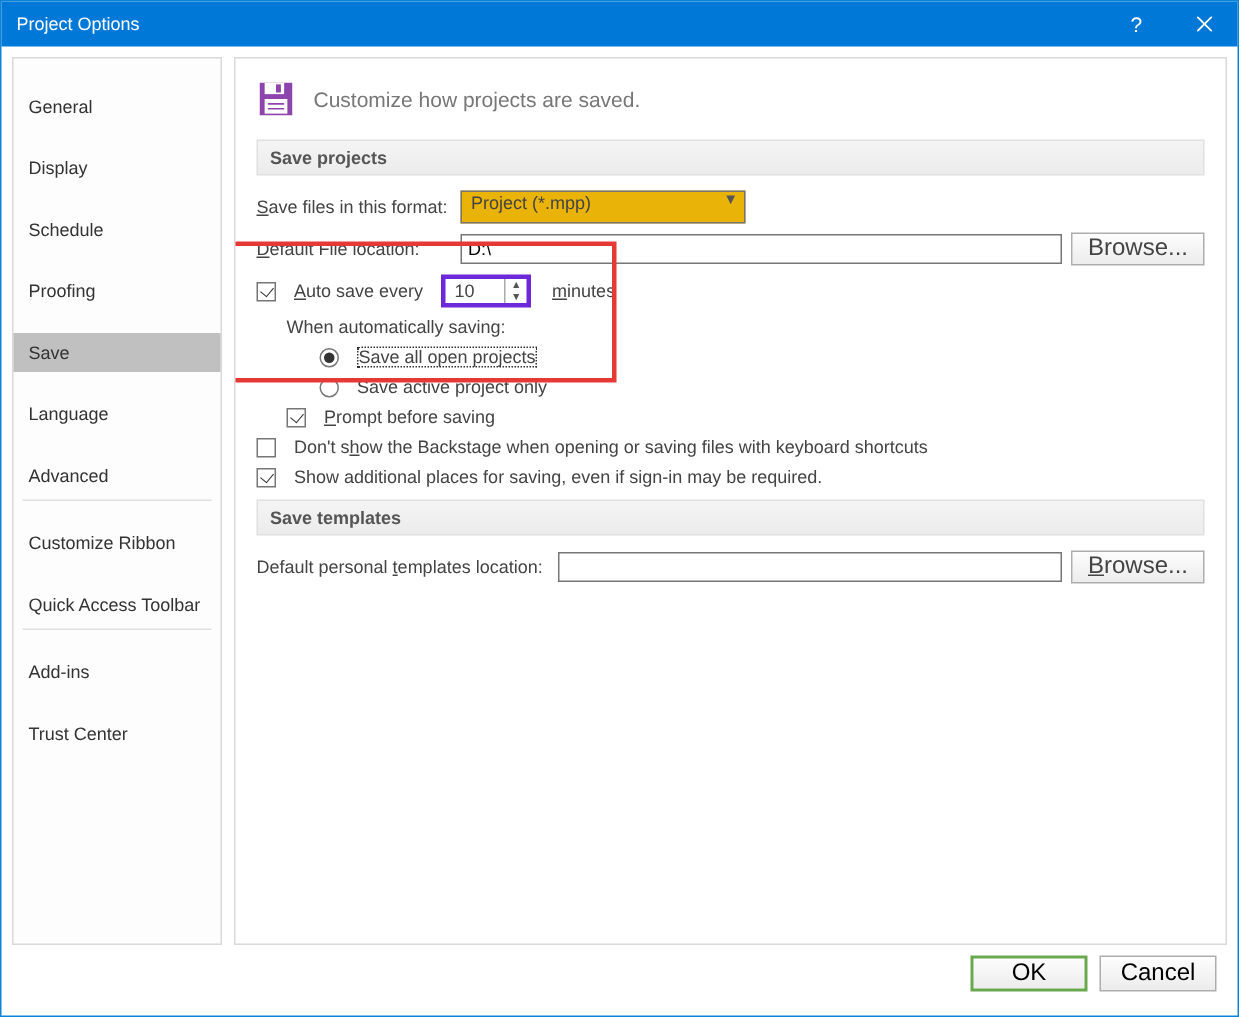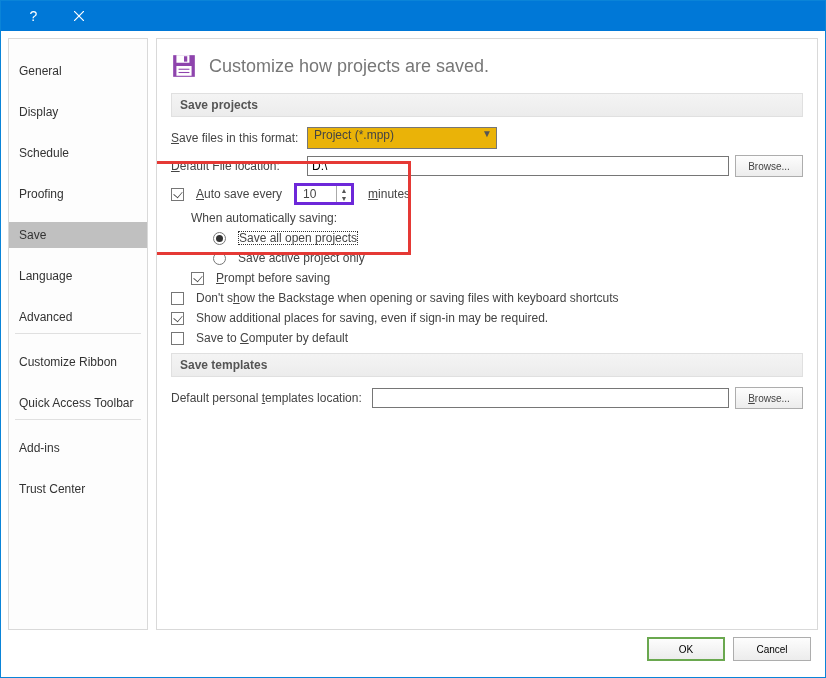--- a/index.html
+++ b/index.html
@@ -59,21 +59,21 @@
     padding: 10px 14px;
     font-size: 12px;
     color:#444;
     overflow:auto;
     position:relative;
   }
   .hdr-row { display:flex; align-items:center; gap:12px; margin-bottom:14px; margin-top:4px;}
   .save-icon {
     width:26px; height:26px;
   }
-  .hdr-text { font-size:18px; color:#777;}
+  .hdr-text { font-size:14px; color:#777;}
   .section-head {
     background: linear-gradient(#f4f4f4,#ececec);
     border:1px solid #e0e0e0;
     padding:4px 8px;
     font-weight: bold;
     color:#555;
     margin: 8px 0 10px 0;
   }
   .row { display:flex; align-items:center; margin:6px 0; gap:6px; }
   .field-label { width:130px; }
@@ -102,21 +102,21 @@
     border-left:1px solid #aaa;
   }
   .spin .arrows div {
     flex:1; display:flex; align-items:center; justify-content:center;
     font-size:7px; color:#555;
   }
   .browse-btn, .footer-btn {
     border:1px solid #adadad;
     background: linear-gradient(#fdfdfd,#ececec);
     height:22px; min-width:68px;
-    font-size:10px;
+    font-size:16px;
     display:inline-flex; align-items:center; justify-content:center;
     padding:0 10px;
   }
   .footer {
     height:40px;
     display:flex; justify-content:flex-end; align-items:flex-start;
     padding: 0 14px; gap:8px;
     border-top: none;
   }
   .footer-btn { min-width:78px; height:24px;}
@@ -148,20 +148,21 @@
     outline-offset: -1px;
     padding: 0 1px;
   }
   .u { text-decoration: underline; }
 </style>
 </head>
 <body>
 
 <div class="window">
   <div class="titlebar">
+    <span class="title">Project Options</span>
     <div class="btn help">?</div>
     <div class="btn close">
       <svg viewBox="0 0 10 10">
           <line x1="0" y1="0" x2="10" y2="10" stroke="#fff" stroke-width="1.2"></line>
           <line x1="10" y1="0" x2="0" y2="10" stroke="#fff" stroke-width="1.2"></line>
         </svg>
     </div>
   </div>
 
   <div class="body">
@@ -243,24 +244,20 @@
       </div>
 
       <div class="row">
         <span class="chk"></span>
         <span><span>Don't s</span><span class="u">h</span><span>ow the Backstage when opening or saving files with keyboard shortcuts</span></span>
       </div>
       <div class="row">
         <span class="chk checked"></span>
         <span>Show additional places for saving, even if sign-in may be required.</span>
       </div>
-      <div class="row">
-        <span class="chk"></span>
-        <span><span>Save to </span><span class="u">C</span><span>omputer by default</span></span>
-      </div>
 
       <div class="section-head">Save templates</div>
 
       <div class="row">
         <span><span>Default personal </span><span class="u">t</span><span>emplates location:</span></span>
         <input class="text-input" style="flex: 1 1 0%; margin-left: 4px;" value="">
         <div class="browse-btn">
             <span class="u">B</span>
             <span>rowse...</span>
           </div>

